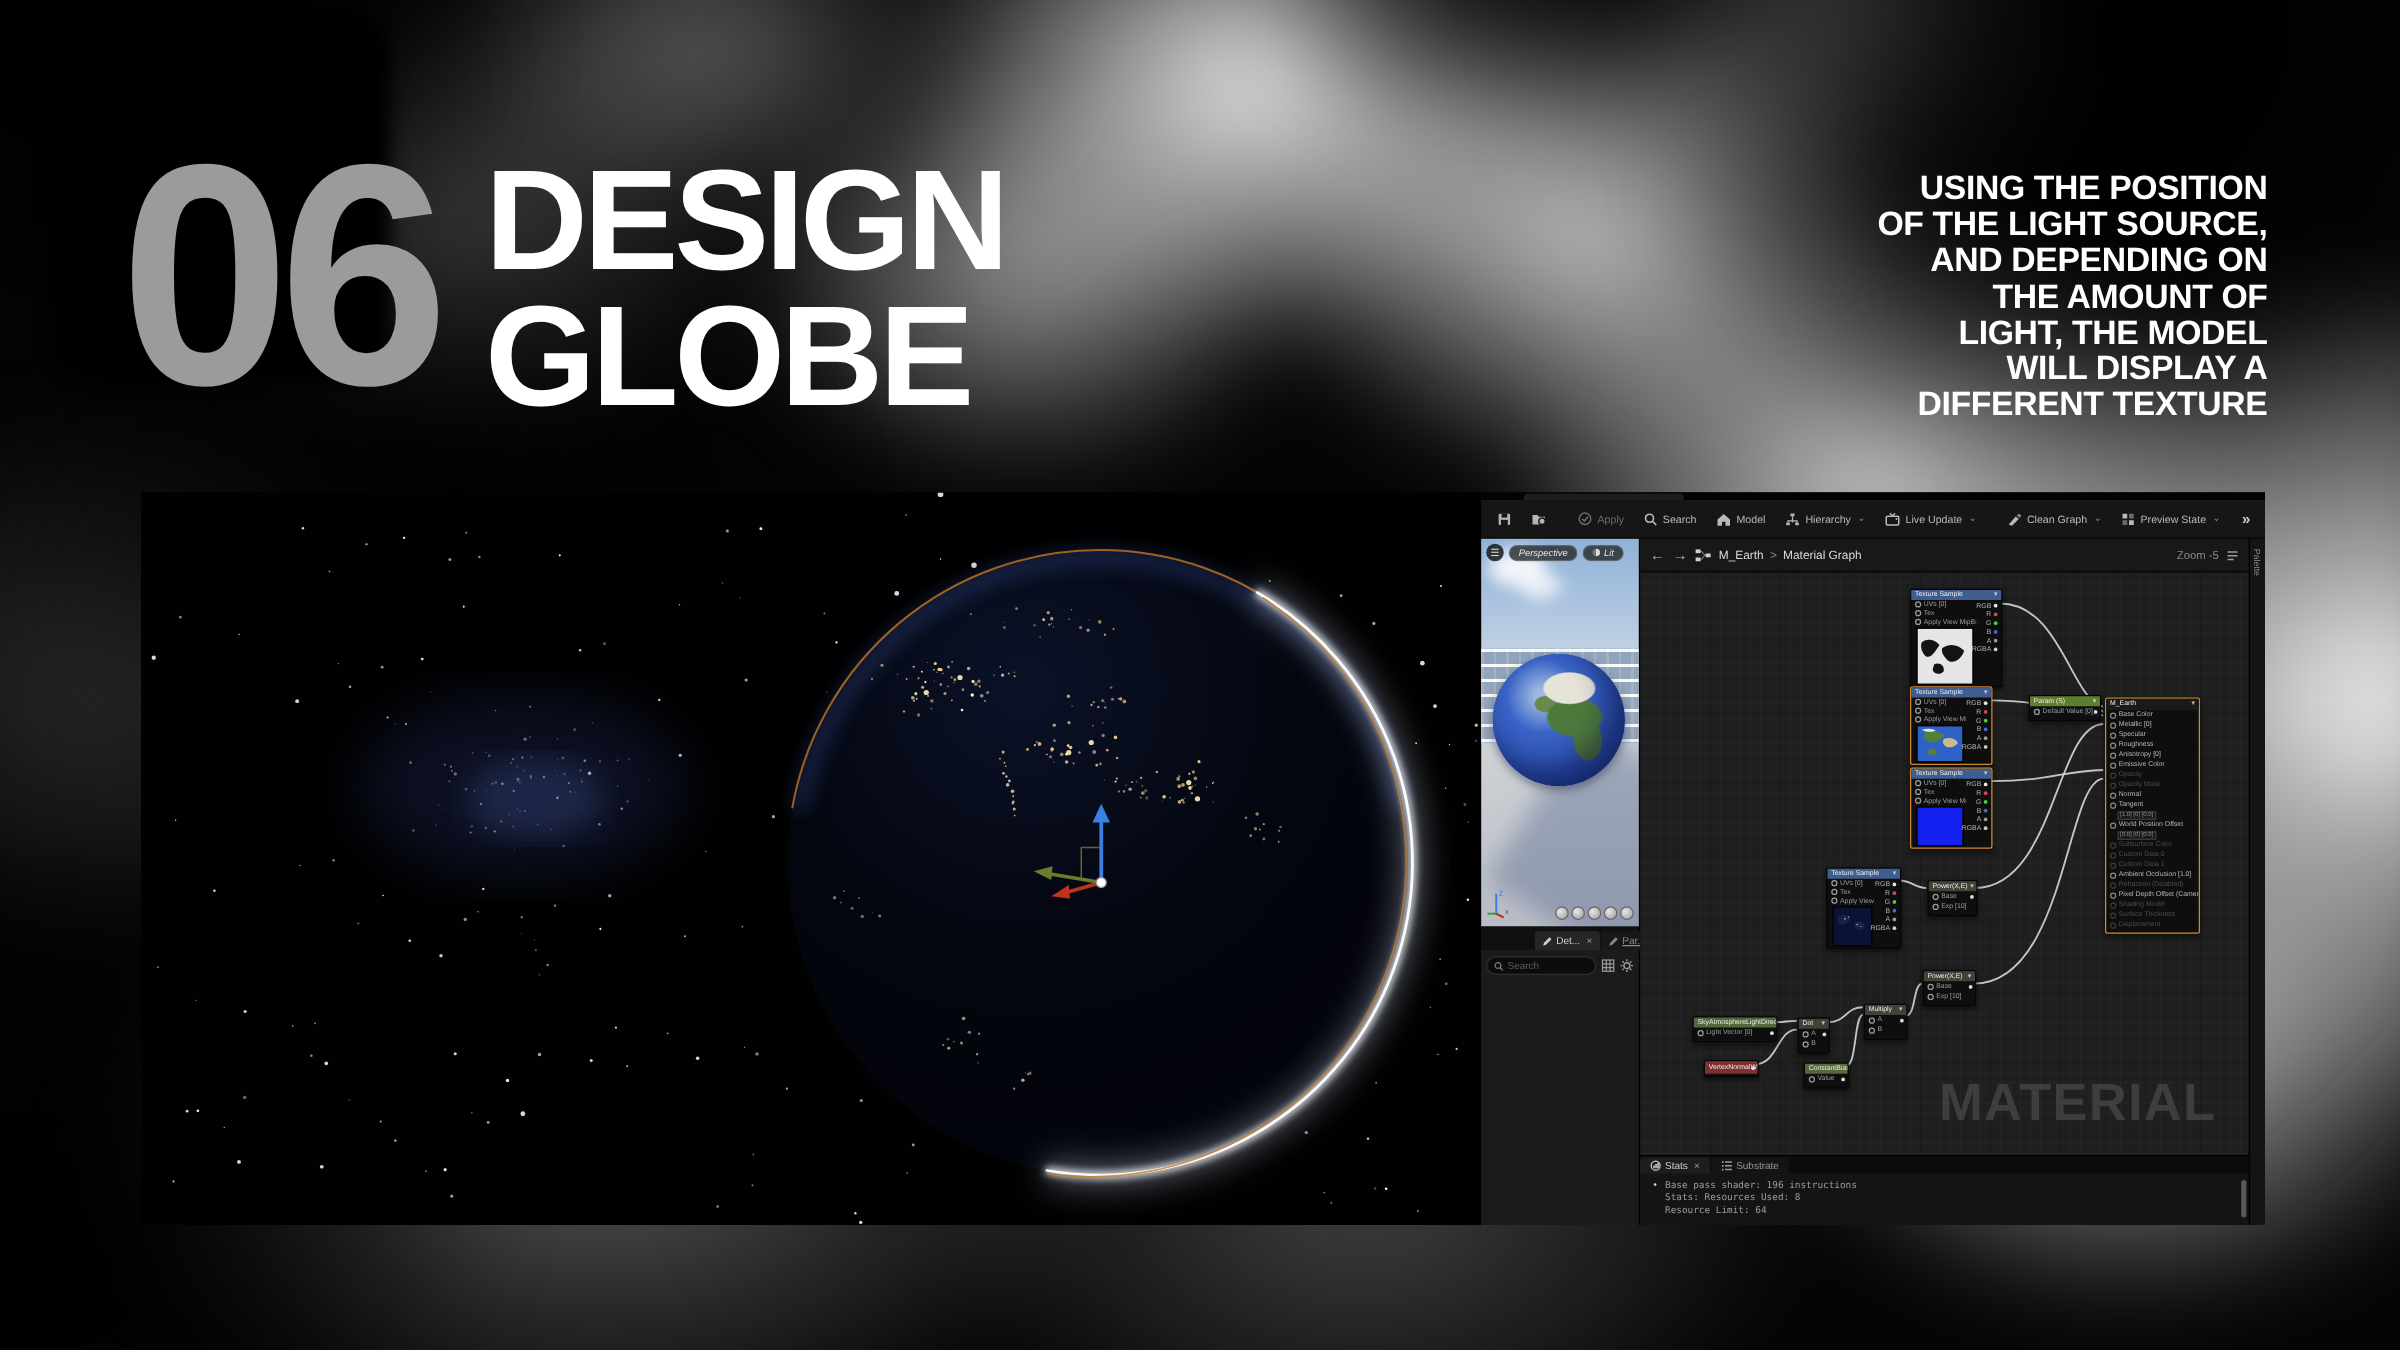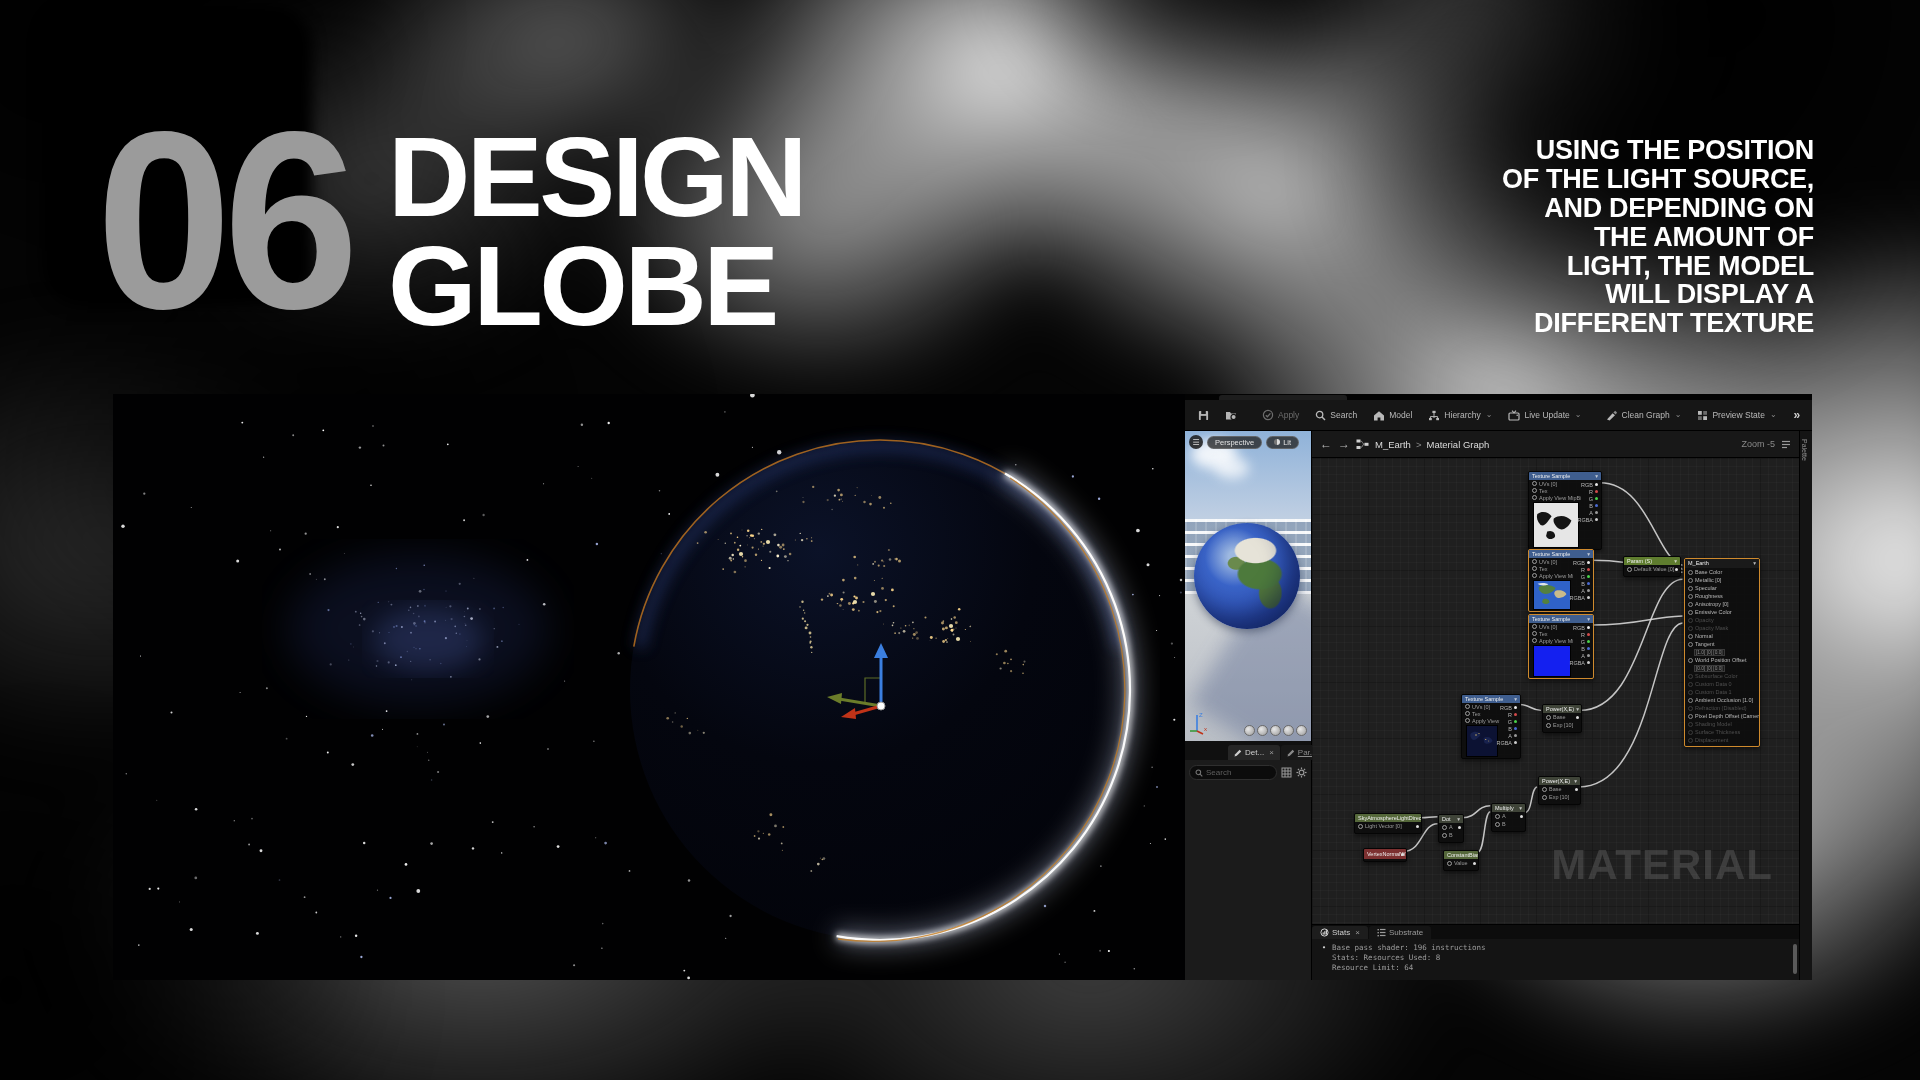--- a/index.html
+++ b/index.html
@@ -74,21 +74,21 @@
         radial-gradient(36px 22px at 58% 26%,#e6e3d8 0 55%,transparent 60%),
         radial-gradient(40px 28px at 62% 48%,#4d7a3c 0 52%,transparent 58%),
         radial-gradient(22px 30px at 72% 66%,#51763b 0 48%,transparent 55%),
         radial-gradient(16px 12px at 40% 38%,#6a8a4d 0 50%,transparent 58%),
         radial-gradient(circle at 38% 32%,#9db8e0 0 6%,#3a64c8 30%,#2b4dae 70%,#1d3578 100%);
       box-shadow:inset -12px -14px 22px rgba(8,16,60,.55), 0 3px 8px rgba(20,30,60,.45);}
   .vp-pills{position:absolute;left:4px;top:4px;right:4px;display:flex;align-items:center;gap:4px;}
   .vp-menu{width:14px;height:14px;border-radius:50%;background:rgba(25,25,25,.85);color:#ddd;
       display:flex;align-items:center;justify-content:center;font-size:8px;flex:none;}
   .pill{background:rgba(35,35,35,.78);border:1px solid rgba(130,130,130,.55);border-radius:9px;
-      color:#e2e2e2;font-size:7.5px;padding:1px 7px;display:flex;align-items:center;gap:3px;white-space:nowrap;}
+      color:#e2e2e2;font-size:7.5px;padding:1px 7px;display:flex;align-items:center;gap:3px;white-space:nowrap;font-style:italic;}
   .lit-dot{width:6px;height:6px;border-radius:50%;background:linear-gradient(90deg,#777 50%,#ddd 50%);flex:none;}
   .vp-axis{position:absolute;left:4px;bottom:6px;}
   .vp-shapes{position:absolute;right:4px;bottom:5px;display:flex;gap:2px;}
   .vp-shapes i{width:9px;height:9px;border-radius:50%;background:radial-gradient(circle at 35% 35%,#e8e8e8,#9a9a9a);
       border:1px solid #6a6a6a;}
   .details{flex:1;background:#1b1b1b;display:flex;flex-direction:column;min-height:0;}
   .dt-tabs{display:flex;background:#101010;height:17px;flex:none;align-items:flex-end;gap:1px;padding-top:2px;padding-left:43px;}
   .dt-tab{display:flex;align-items:center;gap:3px;padding:0 6px;height:15px;background:#262626;color:#cfcfcf;
       border-radius:3px 3px 0 0;font-size:8px;}
   .dt-tab.inactive{background:#181818;color:#8a8a8a;text-decoration:underline;}
@@ -106,21 +106,21 @@
   .gh-sep{color:#8a8a8a;}
   .gh-spacer{flex:1;}
   .gh-zoom{color:#8a8a8a;font-size:9px;}
   .graph-canvas{position:relative;flex:1;min-height:0;background-color:#1f1f1f;overflow:hidden;
       background-image:
         linear-gradient(rgba(255,255,255,.025) 1px,transparent 1px),
         linear-gradient(90deg,rgba(255,255,255,.025) 1px,transparent 1px),
         linear-gradient(rgba(0,0,0,.38) 1px,transparent 1px),
         linear-gradient(90deg,rgba(0,0,0,.38) 1px,transparent 1px);
       background-size:8px 8px,8px 8px,56px 56px,56px 56px;}
-  #watermark{position:absolute;right:26px;bottom:35px;font-size:42px;font-weight:700;color:rgba(140,140,140,.28);
+  #watermark{position:absolute;right:26px;bottom:18px;font-size:42px;font-weight:700;color:rgba(140,140,140,.28);
       letter-spacing:1px;}
   #wires{position:absolute;inset:0;width:100%;height:100%;}
   
   .node{position:absolute;background:rgba(14,14,14,.94);border:1px solid #050505;border-radius:2px;
       color:#c9c9c9;font-size:5.5px;box-shadow:0 2px 5px rgba(0,0,0,.55);}
   .node.selected{border-color:#cf8a2d;}
   .node .hdr{height:8px;line-height:8px;padding:0 3px;color:#efefef;font-size:5.5px;white-space:nowrap;
       overflow:hidden;border-radius:1px 1px 0 0;display:flex;justify-content:space-between;gap:2px;}
   .node .hdr .hcol{opacity:.75;}
   .prow{display:flex;align-items:center;gap:2px;height:7px;padding:0 3px;white-space:nowrap;overflow:hidden;color:#9d9d9d;}

